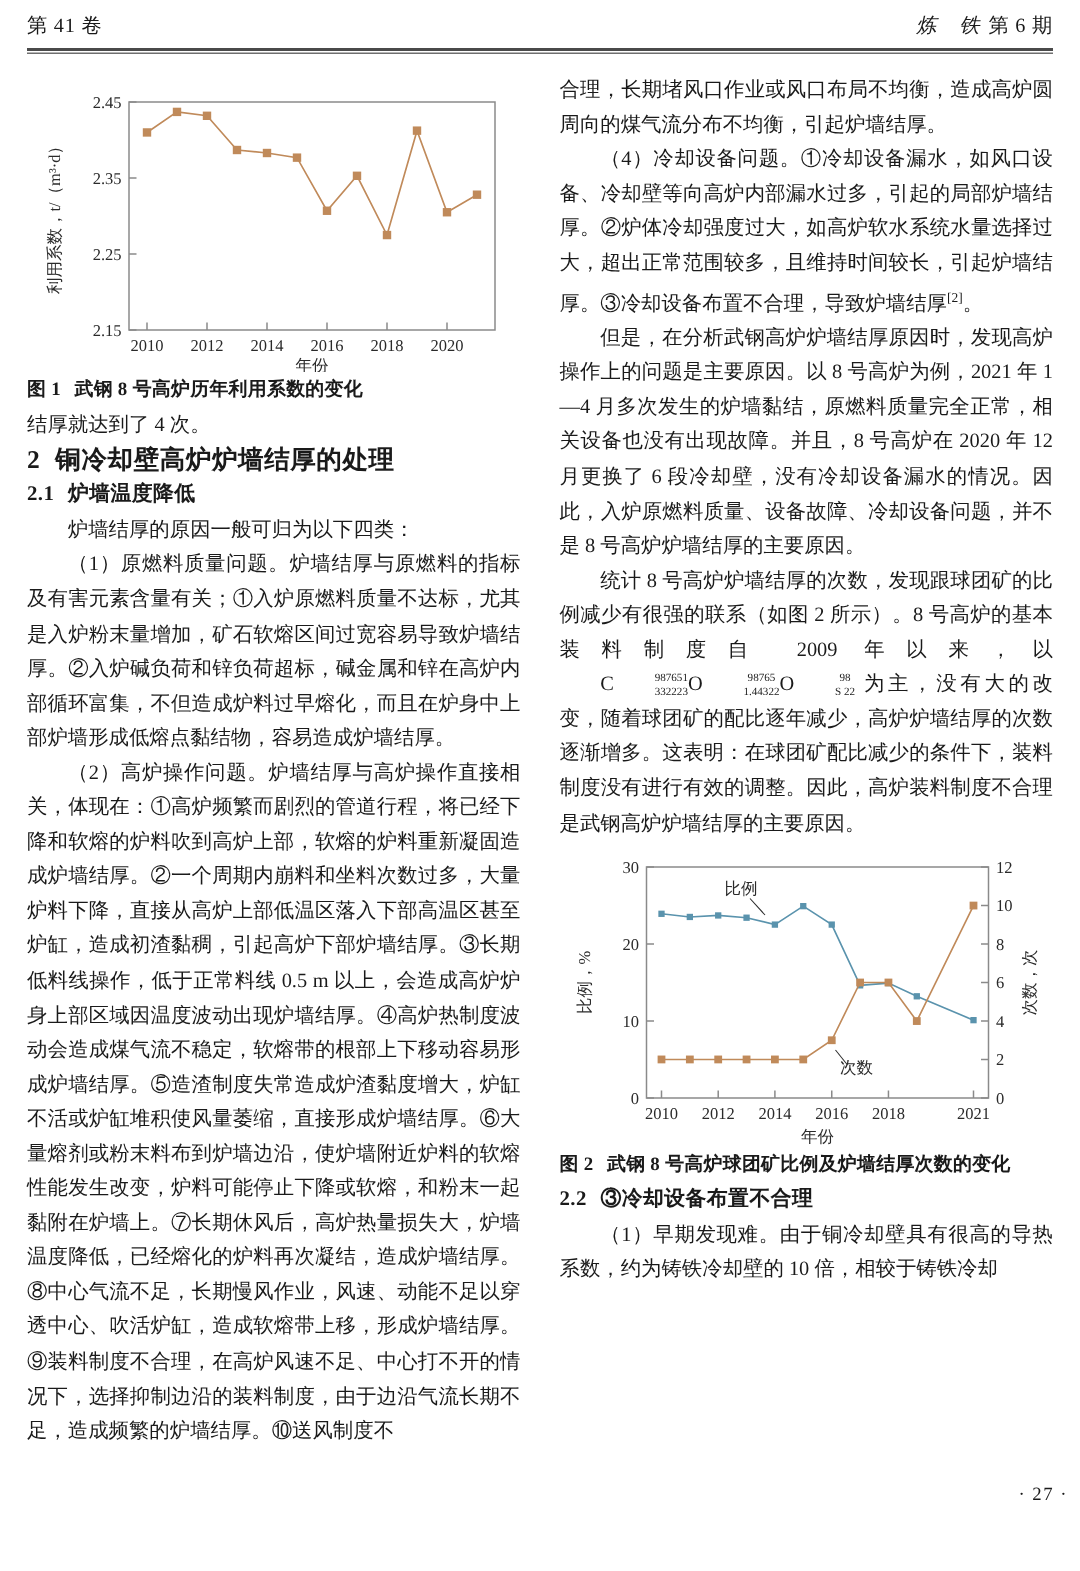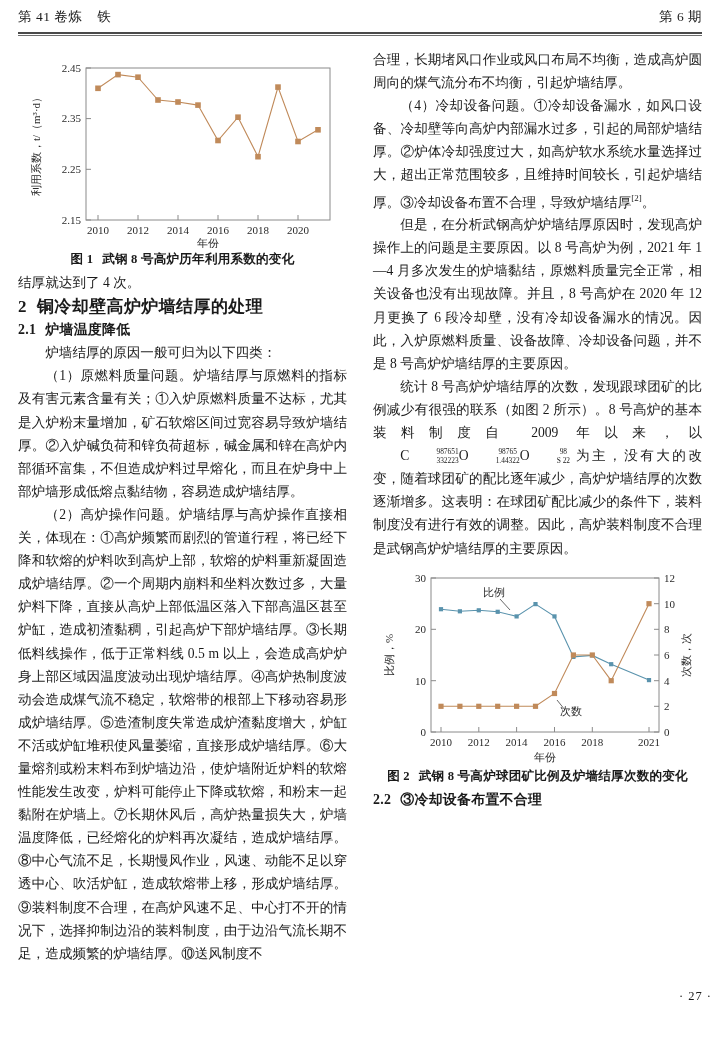--- a/index.html
+++ b/index.html
@@ -16,21 +16,21 @@
     width:720px; height:1012px;
     box-sizing:border-box;
     padding:0;
   }
   
   .runhead {
     position:absolute; left:18px; top:8px; width:684px;
     display:flex; justify-content:space-between; align-items:flex-end;
     font-size:13.5px; letter-spacing:0.5px;
   }
-  .runhead .center { flex:1; text-align:left; letter-spacing:6px; }
+  .runhead .center { flex:1; text-align:right; letter-spacing:6px;font-style:italic; }
   .rule-wrap { position:absolute; left:18px; top:32px; width:684px; }
   .rule-thick { height:1.6px; background:#4a4a4a; }
   .rule-thin  { height:0.9px; background:#6f6f6f; margin-top:1.6px; }
 
   
   .cols {
     position:absolute; left:18px; top:48px; width:684px; height:985px;
     display:flex; gap:26px;
   }
   .col { width:329px; position:relative; }
@@ -50,21 +50,21 @@
   }
   .h2 .num { margin-right:10px; }
   .h3 {
     font-size:13.9px; font-weight:bold; line-height:23.1px;
     margin:0; letter-spacing:0.3px;
   }
   .h3 .num { margin-right:9px; }
 
   .figcap {
     font-size:12.6px; font-weight:bold; line-height:20px;
-    text-align:center; margin:1px 0 2px 0; letter-spacing:0.2px;
+    margin:1px 0 2px 0; letter-spacing:0.2px;
   }
   .figcap .lbl { margin-right:9px; }
 
   sup.ref { font-size:9px; vertical-align:super; }
 
   
   .chem { display:inline-block; white-space:nowrap; }
   .chem .base { font-size:13.6px; }
   .chem .ss {
     display:inline-block; vertical-align:-0.35em;
@@ -270,17 +270,18 @@
         </svg>
       </div>
       <div class="figcap">
         <span class="lbl">图 2</span><span>武钢 8 号高炉球团矿比例及炉墙结厚次数的变化</span>
       </div>
 
       <div class="h3">
         <span class="num">2.2</span><span>③冷却设备布置不合理</span>
       </div>
 
+      <p class="body indent2">（1）早期发现难。由于铜冷却壁具有很高的导热系数，约为铸铁冷却壁的 10 倍，相较于铸铁冷却</p>
     </div>
   </div>
 
   <div class="pagefoot">· 27 ·</div>
 </div>
 
 </body></html>

